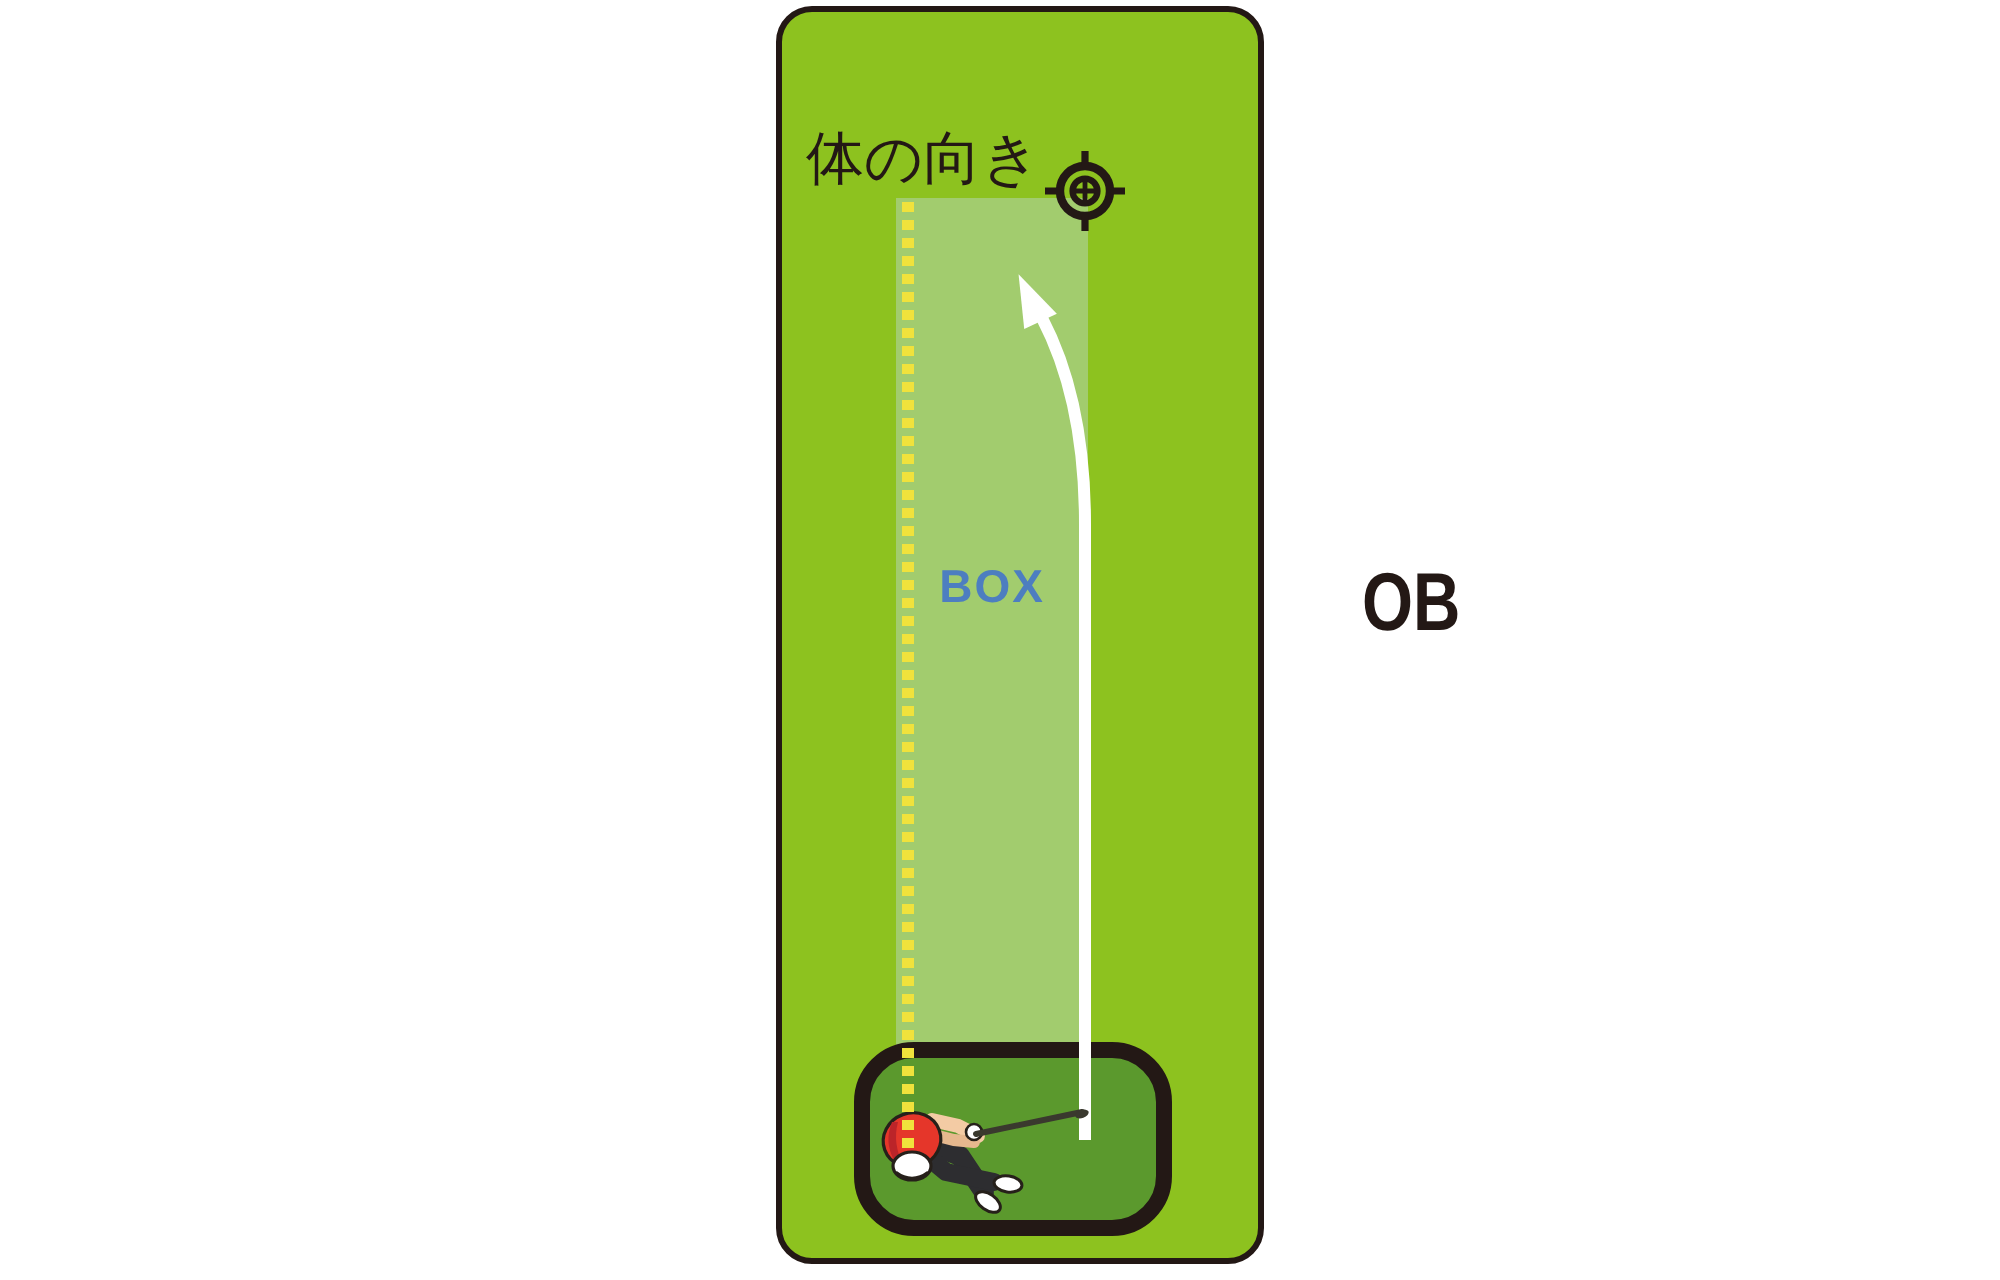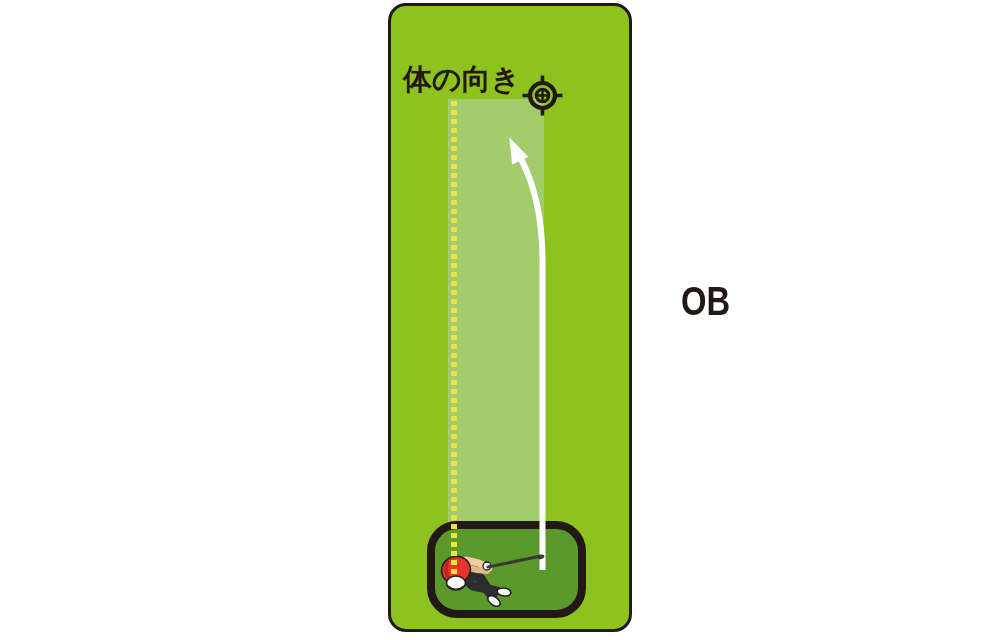--- a/index.html
+++ b/index.html
@@ -63,21 +63,21 @@
     position: absolute;
     left: 451px; top: 101px;
     width: 6px; height: 475px;
     background: repeating-linear-gradient(to bottom, #F0E23C 0 5px, transparent 5px 9px);
     z-index: 6;
   }
   .heading {
     position: absolute;
     left: 403px; top: 60px;
     font-size: 29px;
-    font-weight: bold;
+    font-weight: normal;
     color: #231815;
     z-index: 7;
     white-space: nowrap;
     text-align: right;
   }
   .ob-label {
     position: absolute;
     left: 681px; top: 278px;
     font-size: 41px;
     font-weight: bold;
@@ -89,20 +89,21 @@
 </style>
 </head>
 <body>
 
 <div class="canvas">
 
   <div class="course"></div>
 
   <div class="box-area"></div>
 
+  <div class="box-label">BOX</div>
 
   <div class="tee-box"></div>
 
   <svg class="figure-layer" width="1000" height="640" viewBox="0 0 1000 640" xmlns="http://www.w3.org/2000/svg">
 
     <g>
       <path d="M542.5 570 L542.5 262 Q542.5 200 521 159" fill="none" stroke="#ffffff" stroke-width="6"></path>
       <g transform="translate(519,158) rotate(-25)">
         <polygon points="0,-23 9,3 -9,3" fill="#ffffff"></polygon>
       </g>

